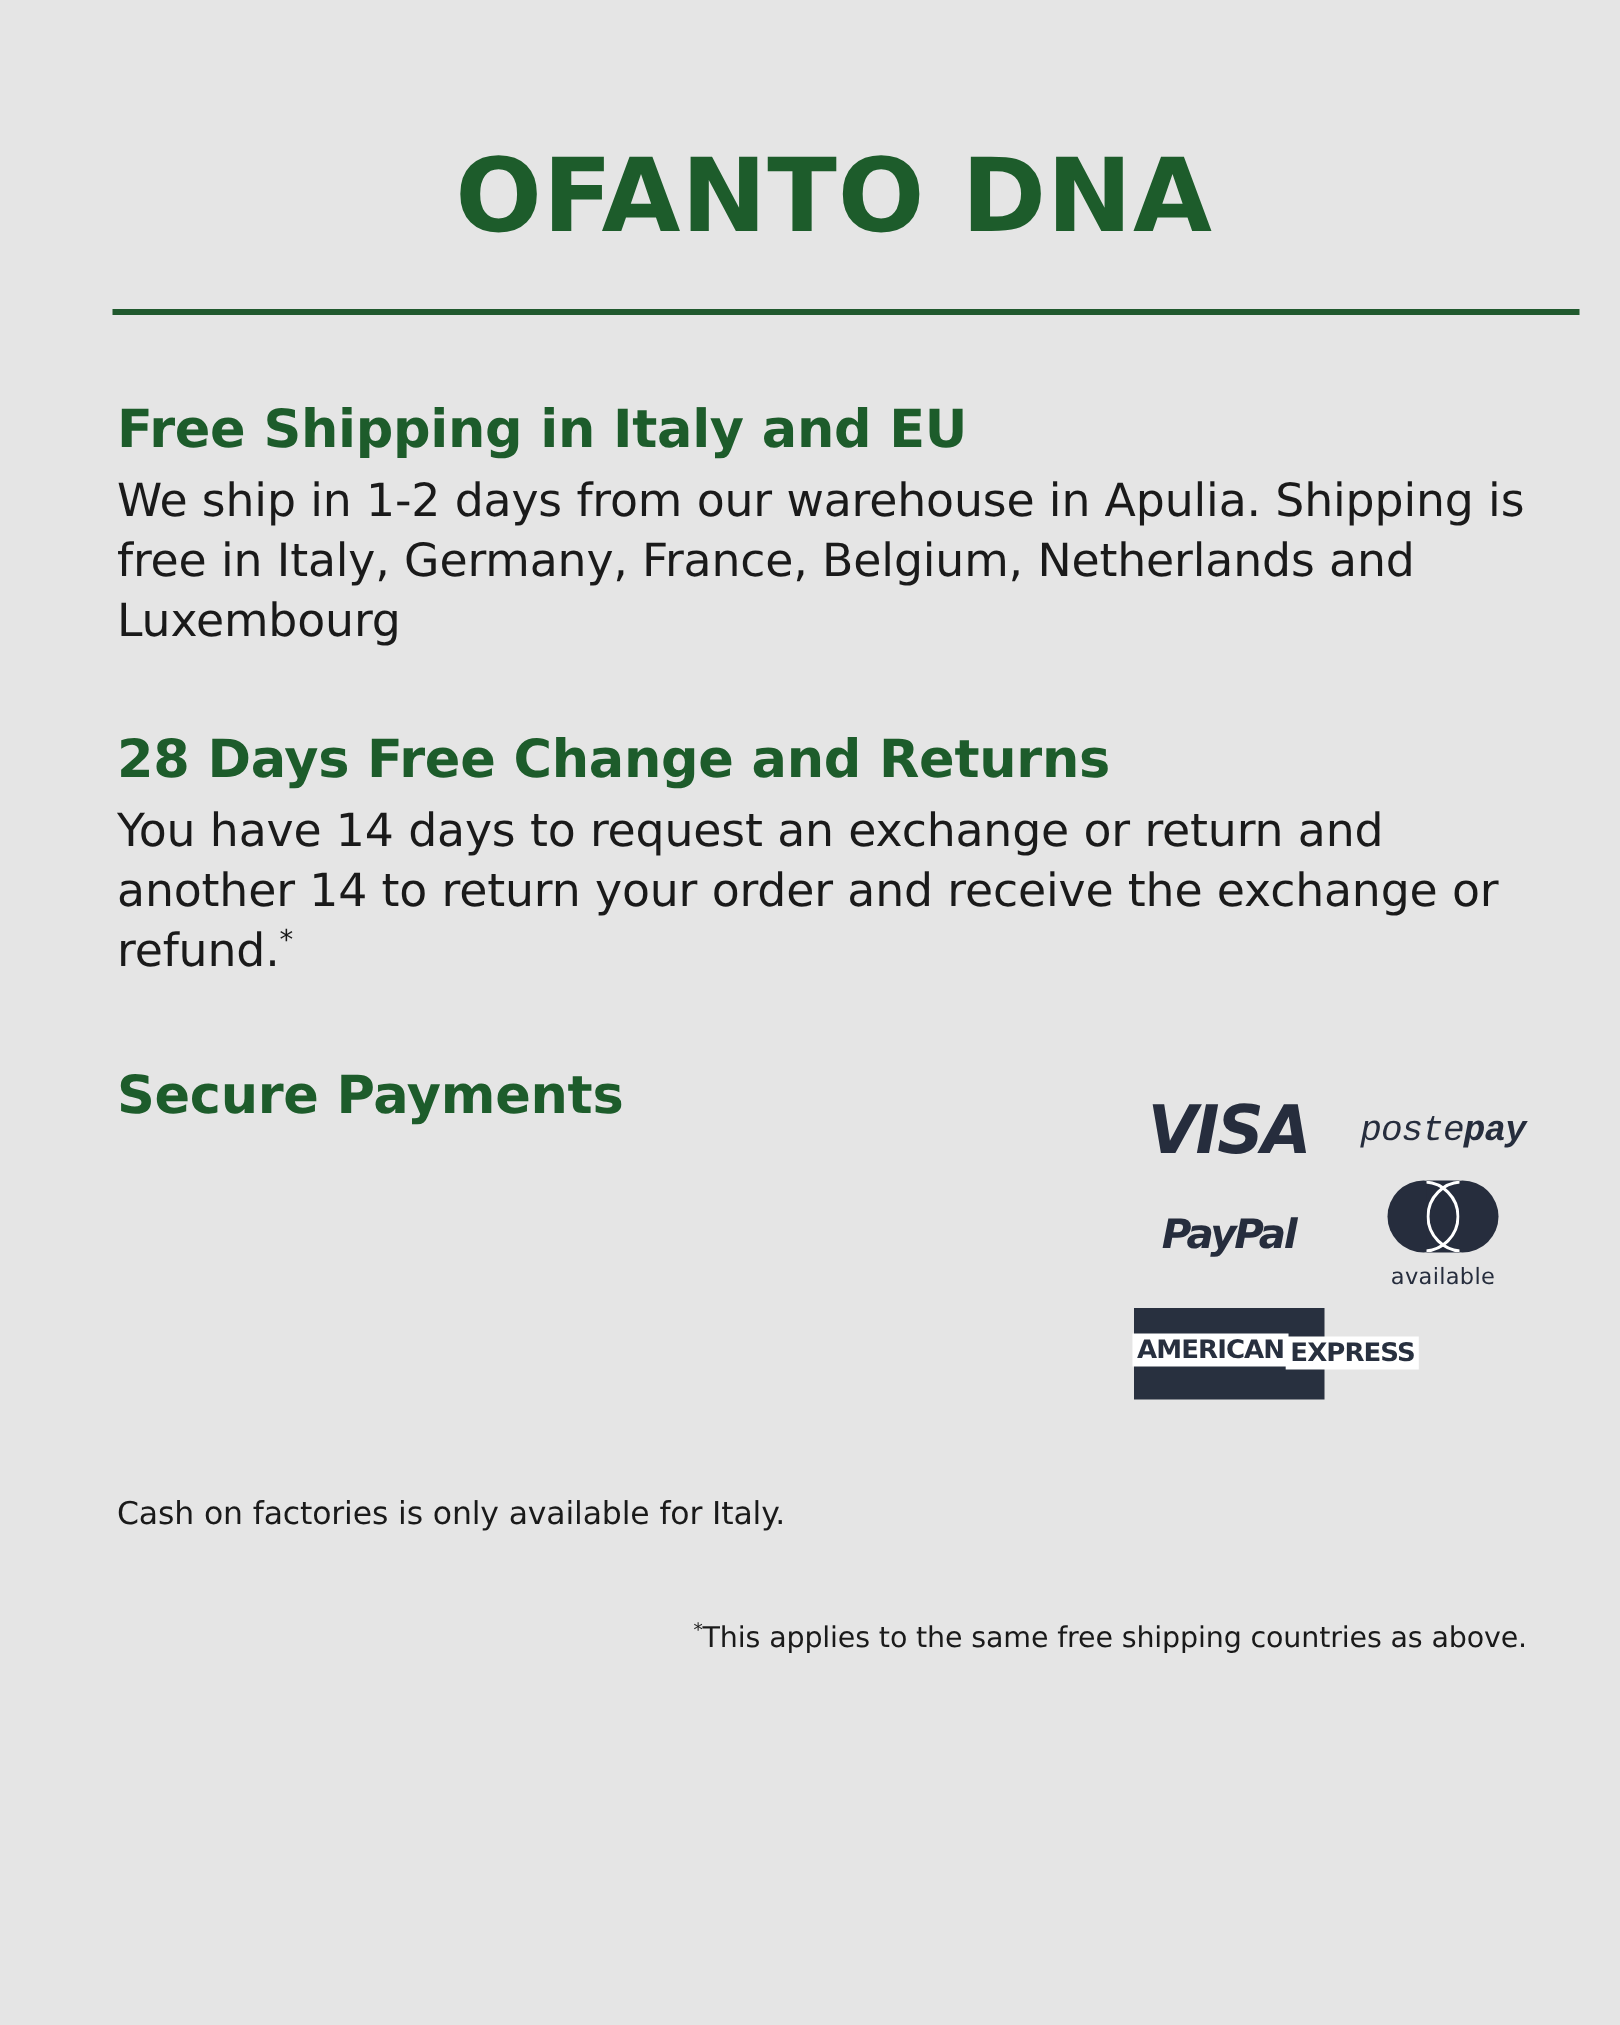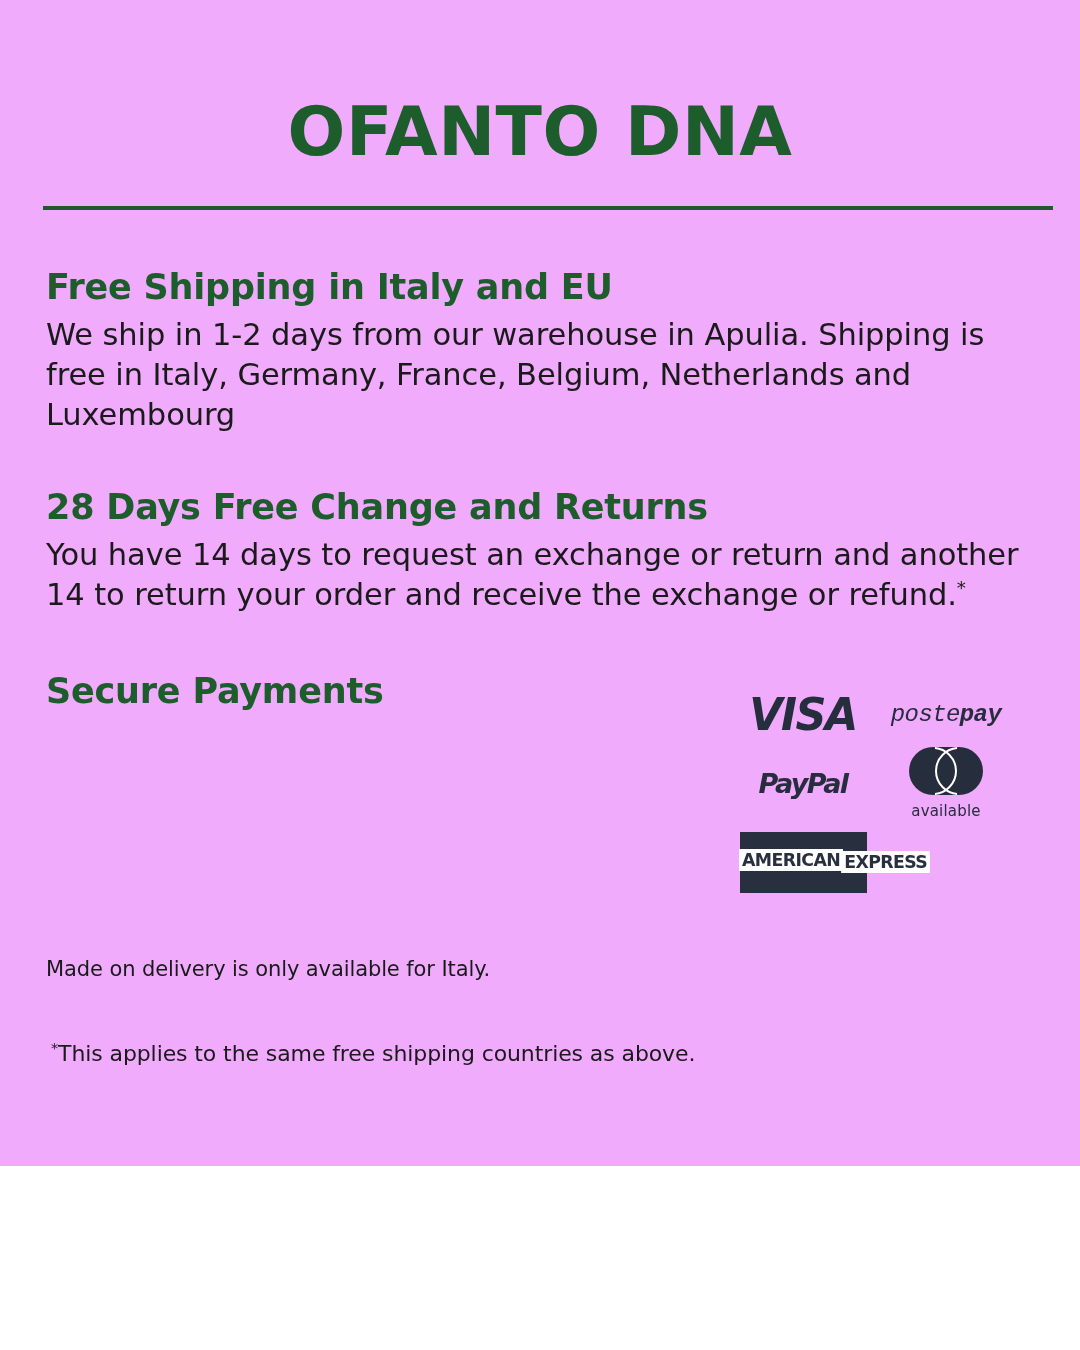--- a/index.html
+++ b/index.html
@@ -12,23 +12,24 @@
     width: 1080px;
     height: 1350px;
     font-family: "Liberation Sans", sans-serif;
     -webkit-font-smoothing: antialiased;
     overflow: hidden;
   }
 
   .page {
     position: relative;
     width: 1080px;
-    height: 1166px;
-    background: #f0abfc;
+    height: 1350px;
+    background: #e5e5e5;
     box-sizing: border-box;
+    padding-left: 32px;
   }
 
   
   .title-block {
     padding-top: 96px;
     text-align: center;
   }
   .main-title {
     margin: 0;
     font-family: "DejaVu Sans", sans-serif;
@@ -91,21 +92,20 @@
   }
   .payments-text {
     flex: 0 0 auto;
     max-width: 620px;
   }
 
   .logo-grid {
     flex: 0 0 auto;
     width: 286px;
     margin-top: 7px;
-    margin-right: 16px;
     display: grid;
     grid-template-columns: 138px 148px;
     grid-template-rows: 72px 66px 92px;
     align-items: center;
     justify-items: center;
   }
   .logo-cell {
     display: flex;
     align-items: center;
     justify-content: center;
@@ -248,27 +248,28 @@
     padding: 0 46px;
     font-family: "DejaVu Sans", sans-serif;
     font-size: 21px;
     line-height: 1.3;
     color: #1a1a1a;
     letter-spacing: -0.1px;
   }
   #note-cod-wrap { margin-top: 48px; }
 
   .note-foot {
-    margin: 5px;
+    margin: 16px;
     padding: 0 46px;
     font-family: "DejaVu Sans", sans-serif;
-    font-size: 22px;
+    font-size: 19px;
     line-height: 1.3;
     color: #1a1a1a;
     letter-spacing: -0.1px;
+    text-align: right;
   }
   #note-foot-wrap { margin-top: 56px; }
   .note-foot .sup {
     font-size: 0.65em;
     vertical-align: super;
     line-height: 0;
   }
 </style>
 </head>
 <body>
@@ -334,20 +335,20 @@
             </span>
           </div>
 
         </div>
       </div>
     </div>
 
   </div>
 
   <div id="note-cod-wrap">
-    <p class="note-cod">Made on delivery is only available for Italy.</p>
+    <p class="note-cod">Cash on factories is only available for Italy.</p>
   </div>
 
   <div id="note-foot-wrap">
     <p class="note-foot"><span class="sup">*</span><span>This applies to the same free shipping countries as above.</span></p>
   </div>
 
 </div>
 
 </body></html>

